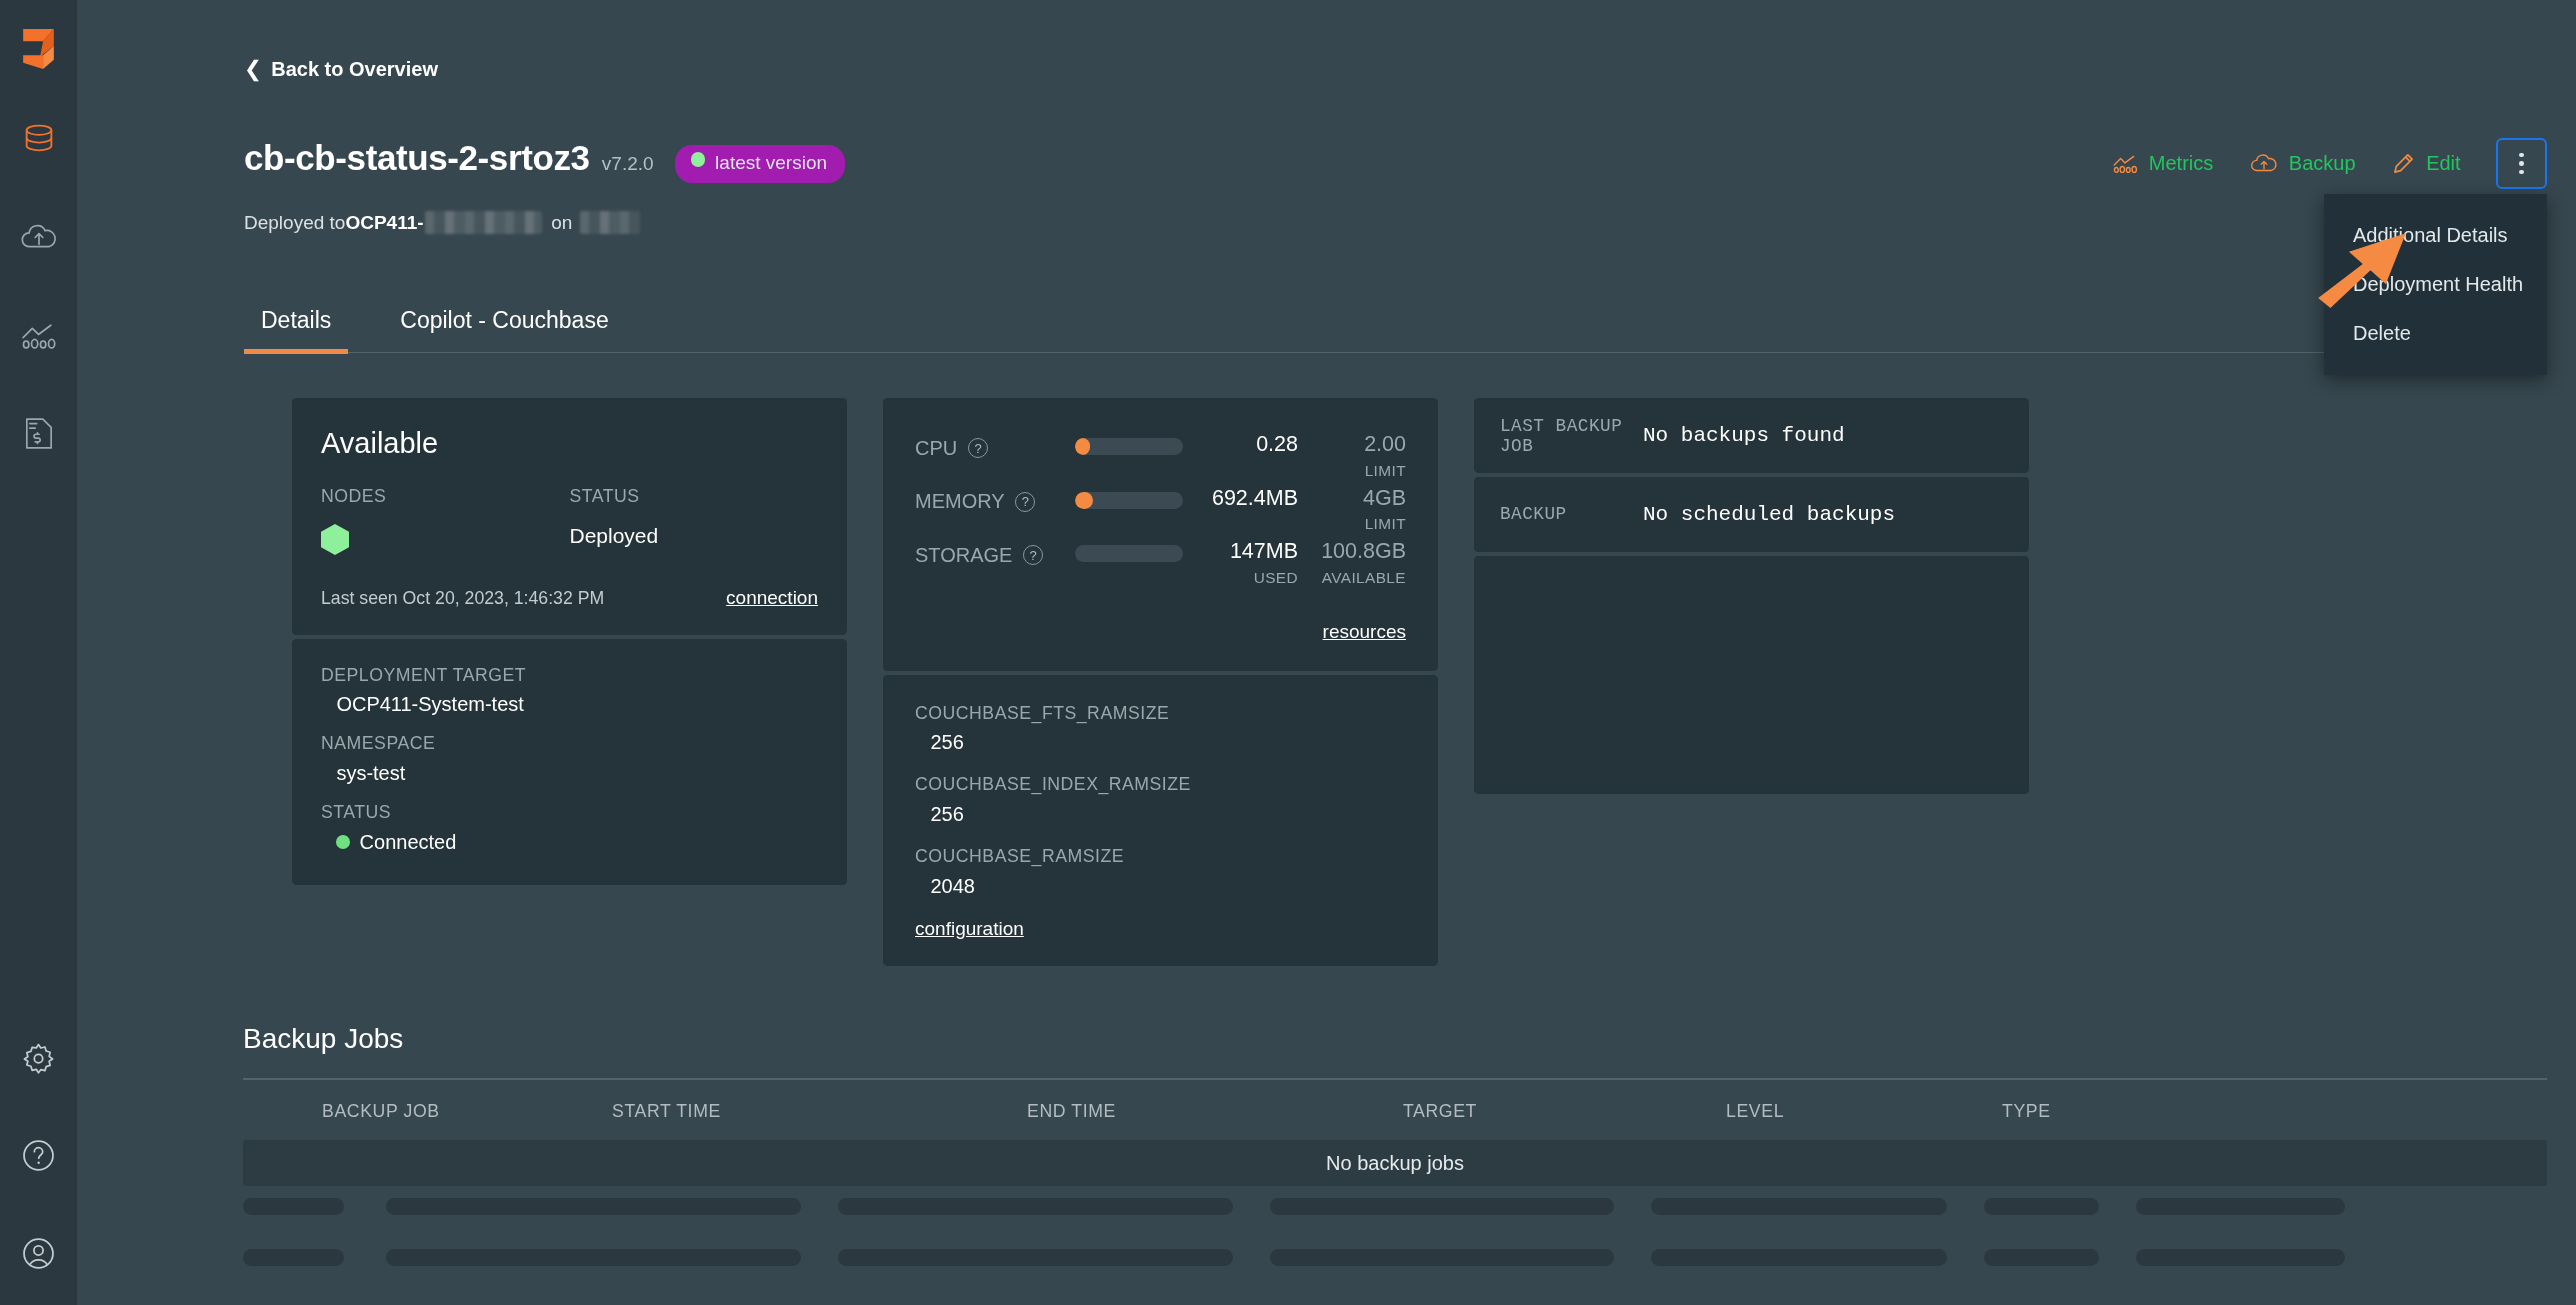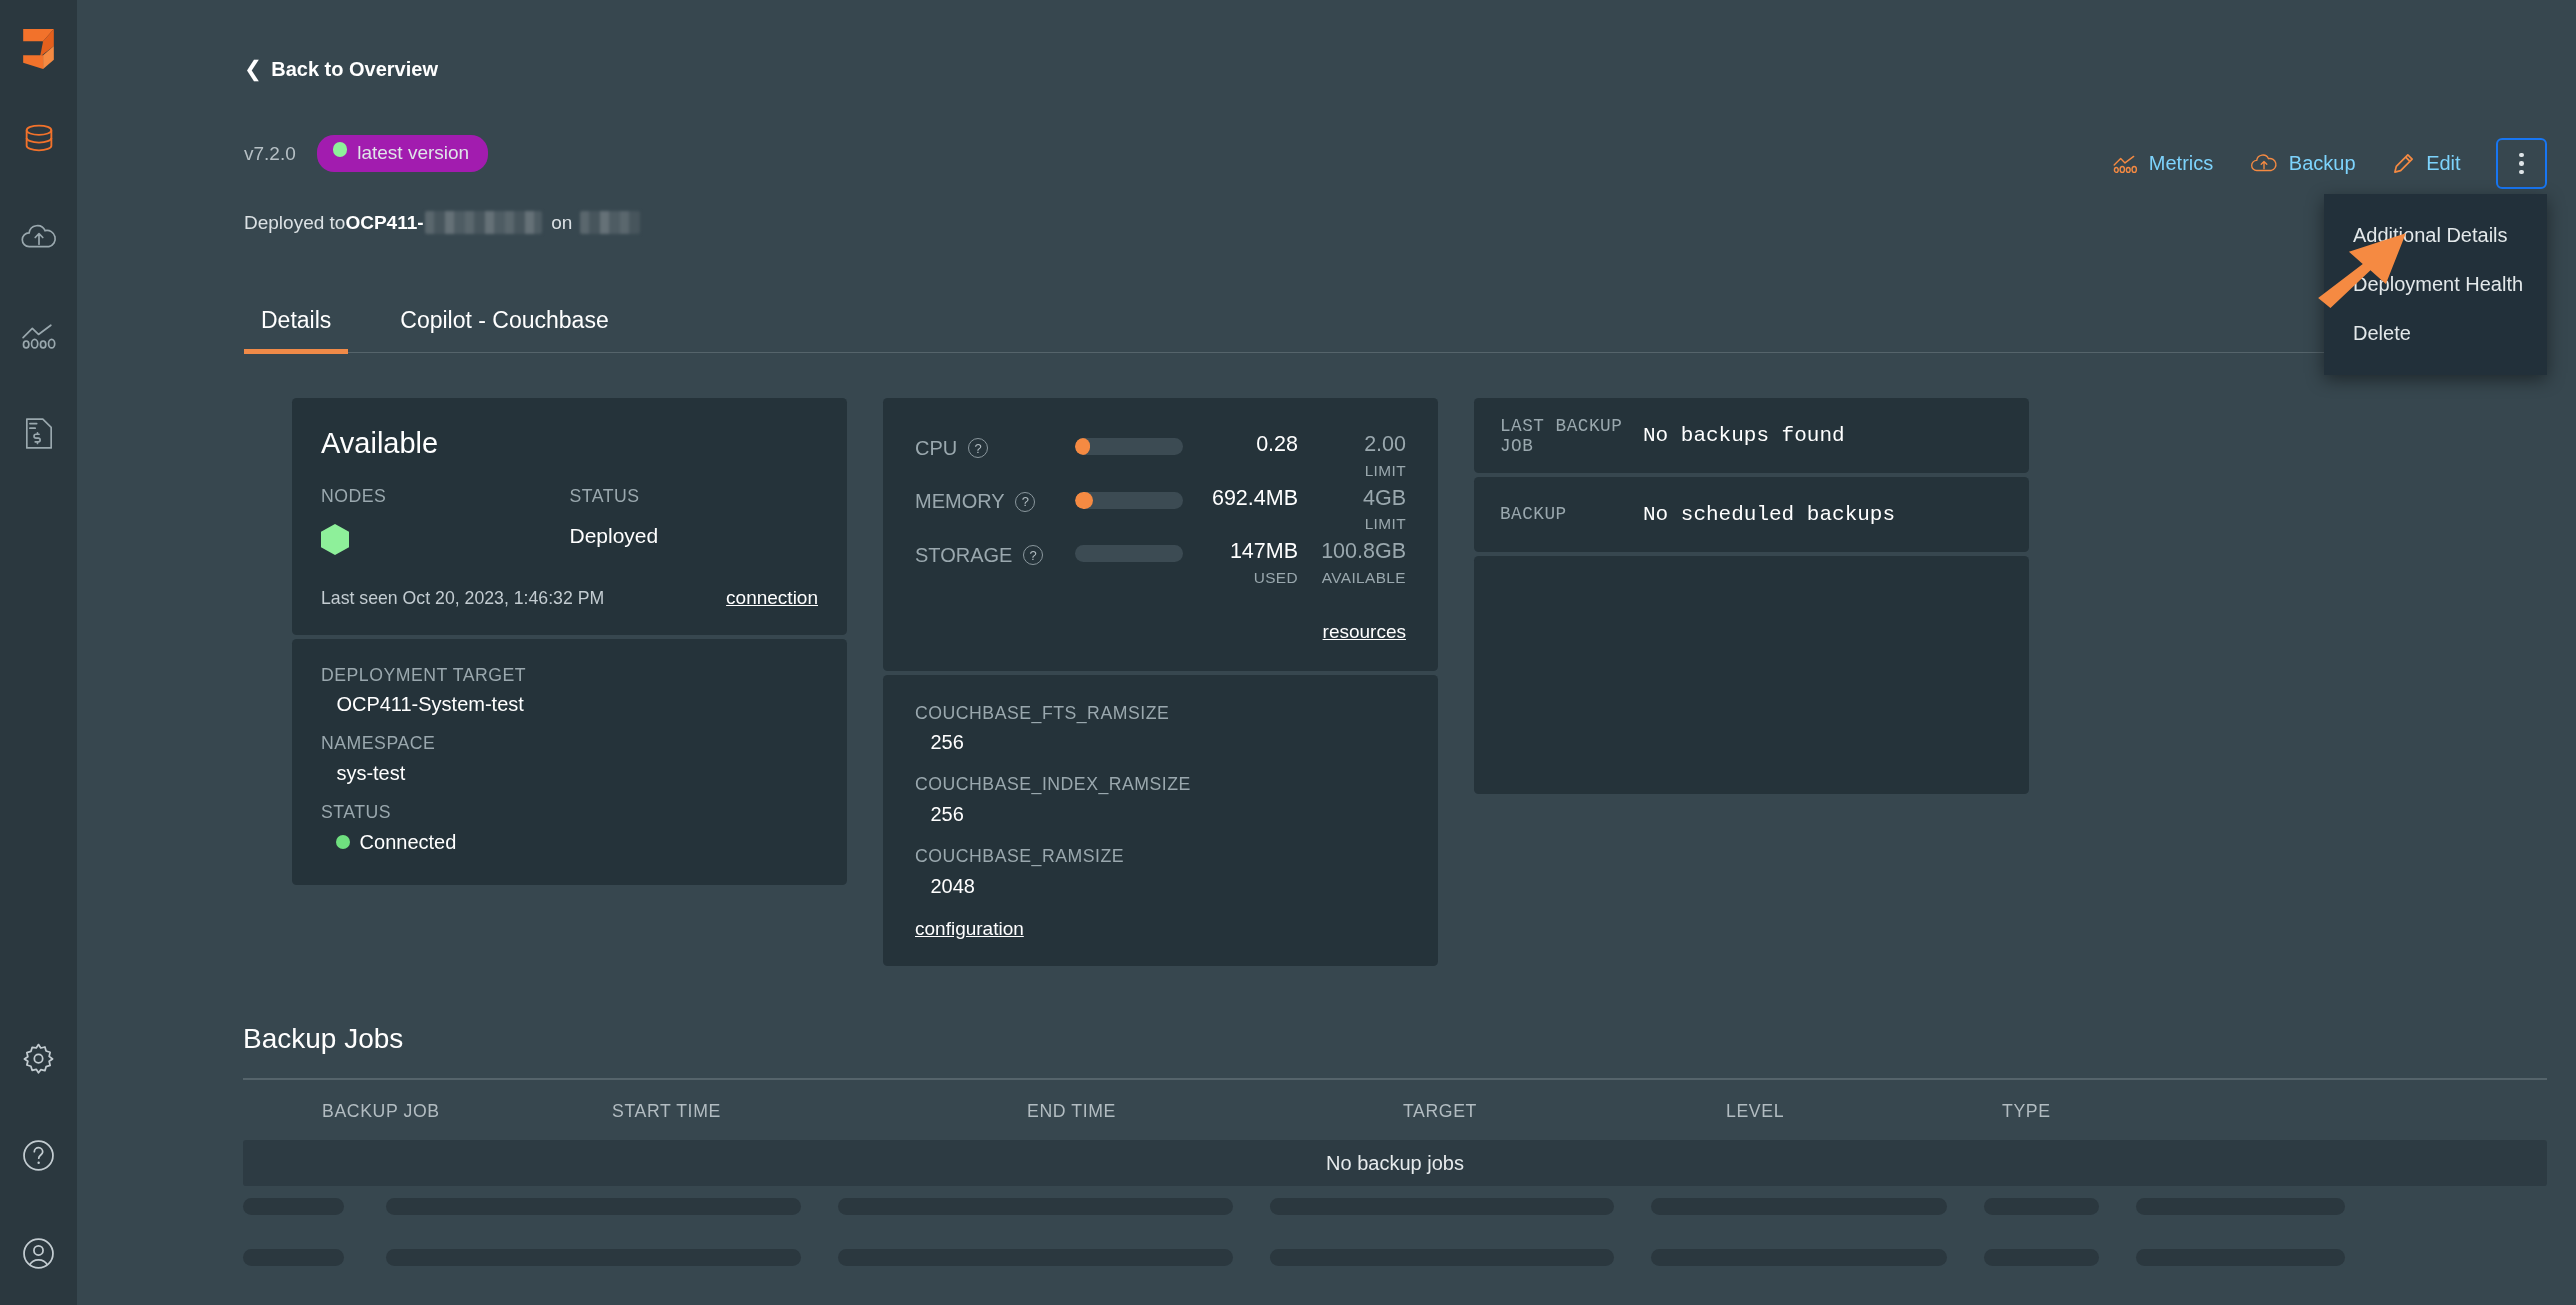--- a/index.html
+++ b/index.html
@@ -74,21 +74,21 @@
   .redact.r1 { width: 117px; margin: 0 1.5px; }
   .redact.r2 { width: 60px; margin-left: 7.7px; }
 
   
   .toolbar {
     position: absolute; right: 29px; top: 138px;
     display: flex; align-items: center; gap: 0;
   }
   .tb-btn {
     display: flex; align-items: center; gap: 10.8px;
-    color: #7dd3fc; font-size: 20px; cursor: pointer;
+    color: #22c55e; font-size: 20px; cursor: pointer;
     padding: 6.1px 18.4px;
   }
   .kebab-btn {
     width: 51px; height: 51px; margin-left: 17px;
     border: 2.3px solid #1876f2; border-radius: 6.1px;
     display: flex; align-items: center; justify-content: center;
     cursor: pointer; background: transparent;
   }
   .kebab-dots { display: flex; flex-direction: column; gap: 3.8px; align-items: center; }
   .kebab-dots i { width: 4.6px; height: 4.6px; background: #dfe5e8; border-radius: 50%; display: block; }
@@ -270,20 +270,21 @@
   </div>
 
   <div class="main">
 
     <div class="back-link">
       <span class="back-chev">❮</span>
       <span>Back to Overview</span>
     </div>
 
     <div class="title-row">
+      <span class="page-title">cb-cb-status-2-srtoz3</span>
       <span class="page-ver">v7.2.0</span>
       <span class="badge">
         <span class="badge-dot"></span>
         <span>latest version</span>
       </span>
     </div>
 
     <div class="deployed-line">
       <span>Deployed to </span>
       <b>OCP411-</b>

